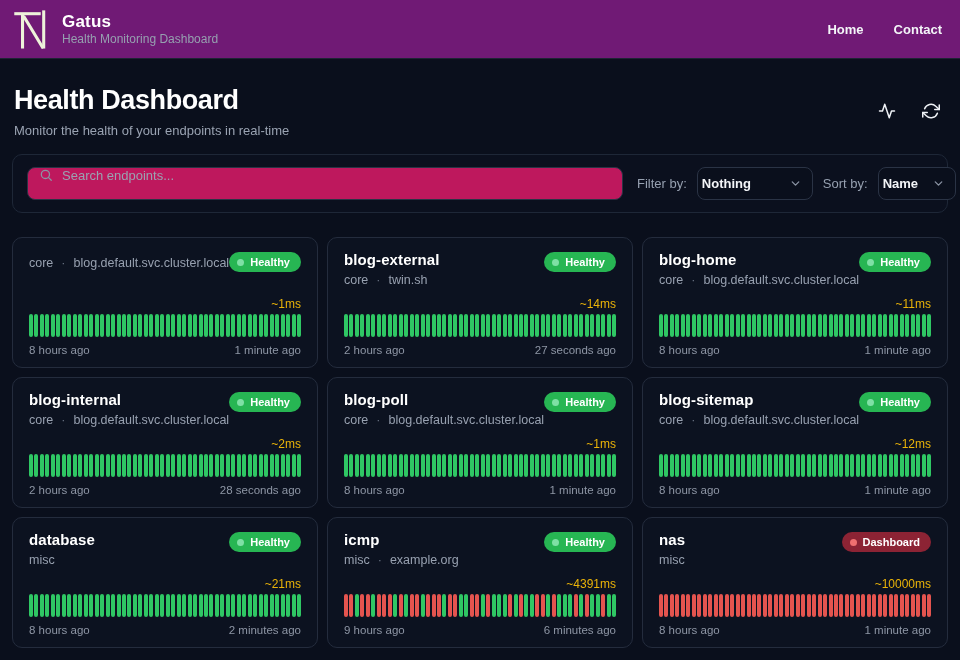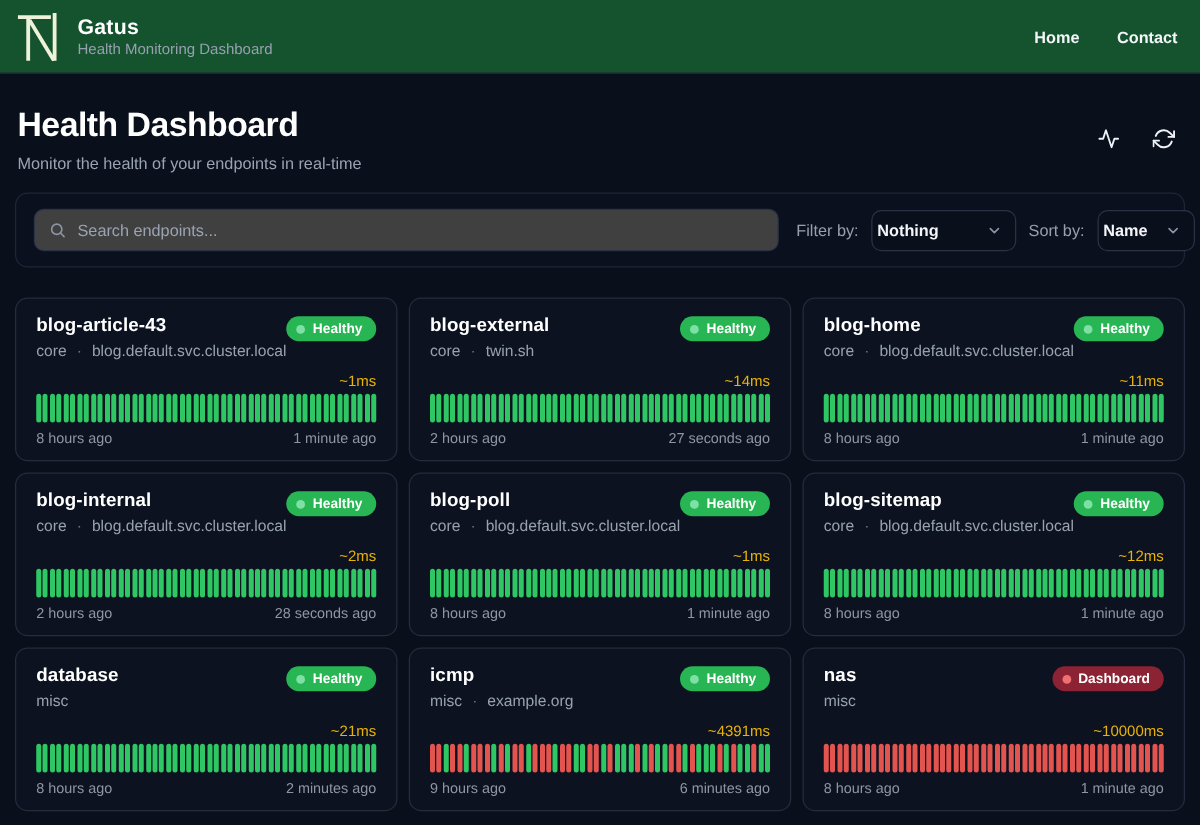--- a/index.html
+++ b/index.html
@@ -9,21 +9,21 @@
     color:#fff;
     font-family:"Liberation Sans", sans-serif;
     overflow:hidden;
   }
   
   .topbar {
     height:59px;
     display:flex; align-items:center; justify-content:space-between;
     padding:0 18px 0 14px;
     border-bottom:1px solid #1c2433;
-    background:#14532d;
+    background:#701a75;
   }
   .brand { display:flex; align-items:center; gap:12px; }
   .logo { width:36px; height:40px; display:block; }
   .brand-title { font-size:17px; font-weight:700; line-height:1.25; letter-spacing:.2px; }
   .brand-sub { font-size:12px; color:#96a0b0; line-height:1.3; }
   .nav { display:flex; gap:30px; }
   .nav a { color:#f3f5f8; font-size:13px; font-weight:700; text-decoration:none; cursor:pointer; }
 
   
   .main { padding:14px 12px 0 12px; }
@@ -37,25 +37,25 @@
   
   .toolbar {
     margin-top:16px;
     border:1px solid #1e2737; border-radius:10px;
     background:#0b101e;
     padding:12px 14px;
     display:flex; align-items:center; gap:14px;
   }
   .search-box {
     flex:0 0 596px;
-    display:flex; align-items:center; gap:9px;
+    display:flex; align-items:flex-start; gap:9px;
     height:33px;
     border:1px solid #2a3345; border-radius:8px;
-    background:#404040;
-    padding:16px 11px;
+    background:#be185d;
+    padding:0 11px;
   }
   .search-box svg { width:14px; height:14px; color:#8b94a4; flex:none; }
   .search-box input {
     background:transparent; border:none; outline:none;
     color:#dfe4ea; font-size:13px; width:100%;
     font-family:"Liberation Sans", sans-serif;
   }
   .search-box input::placeholder { color:#9aa3b2; }
   .tb-right { display:flex; align-items:center; gap:10px; margin-left:auto; }
   .tb-label { font-size:13px; color:#96a0b0; white-space:nowrap; }
@@ -174,21 +174,20 @@
           <polyline points="6 9 12 15 18 9"></polyline>
         </svg>
       </div>
     </div>
   </div>
 
   <section class="grid">
   <article class="card">
     <div class="card-head">
       <div>
-        <h3 class="card-name">blog-article-43</h3>
         <div class="card-sub">
           <span>core</span>
           <span class="dot">·</span>
           <span>blog.default.svc.cluster.local</span>
         </div>
       </div>
       <span class="badge healthy">
         <i class="b-dot"></i>
         <span>Healthy</span>
       </span>

